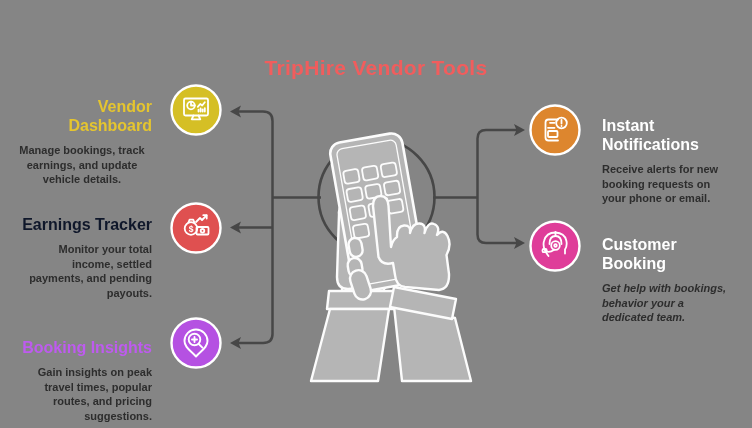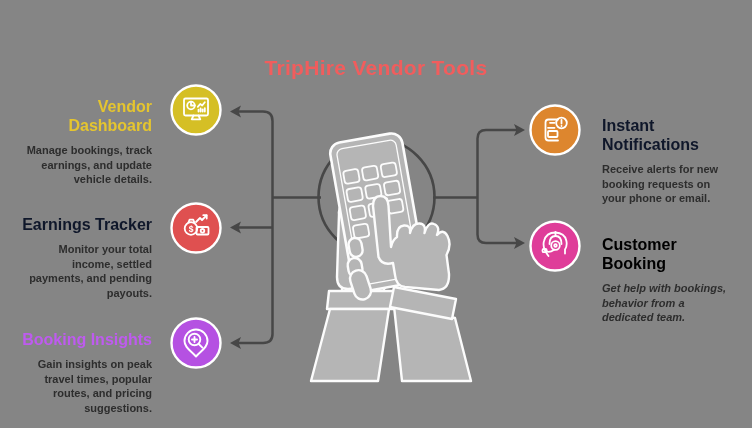--- a/index.html
+++ b/index.html
@@ -153,68 +153,68 @@
         <rect x="16.5" y="32" width="4.2" height="3.2" rx="1.3"></rect>
       </g>
     </g>
   </svg>
 
   <div class="item left-item" style="top:97px;">
     <div class="h" style="color: rgb(229, 197, 47);">
       <div>Vendor</div>
       <div>Dashboard</div>
     </div>
-    <div class="d" style="color: rgb(45, 45, 45);">
+    <div class="d" style="color: rgb(45, 45, 45); text-align: center;">
       <div>Manage bookings, track</div>
       <div>earnings, and update</div>
       <div>vehicle details.</div>
     </div>
   </div>
 
   <div class="item left-item" style="top:215px;">
     <div class="h" style="color: #0f172a;">
       <div>Earnings Tracker</div>
     </div>
     <div class="d" style="color: rgb(45, 45, 45);">
       <div>Monitor your total</div>
       <div>income, settled</div>
       <div>payments, and pending</div>
       <div>payouts.</div>
     </div>
   </div>
 
   <div class="item left-item" style="top:330px;">
-    <div class="h" style="color: rgb(190, 91, 239);">
+    <div class="h" style="color: rgb(190, 91, 239); margin-top: 8px;">
       <div>Booking Insights</div>
     </div>
     <div class="d" style="color: rgb(45, 45, 45);">
       <div>Gain insights on peak</div>
       <div>travel times, popular</div>
       <div>routes, and pricing</div>
       <div>suggestions.</div>
     </div>
   </div>
 
   <div class="item right-item" style="top:116px;">
-    <div class="h" style="color: #0f172a;">
+    <div class="h" style="color: #ffffff;">
       <div>Instant</div>
       <div>Notifications</div>
     </div>
     <div class="d" style="color: rgb(45, 45, 45);">
       <div>Receive alerts for new</div>
       <div>booking requests on</div>
       <div>your phone or email.</div>
     </div>
   </div>
 
   <div class="item right-item" style="top:235px;">
-    <div class="h" style="color: #000000;">
+    <div class="h" style="color: #ffffff;">
       <div>Customer</div>
       <div>Booking</div>
     </div>
     <div class="d" style="color: rgb(45, 45, 45); font-style: italic;">
       <div>Get help with bookings,</div>
-      <div>behavior from a</div>
+      <div>behavior your a</div>
       <div>dedicated team.</div>
     </div>
   </div>
 
 </div>
 
 </body></html>

